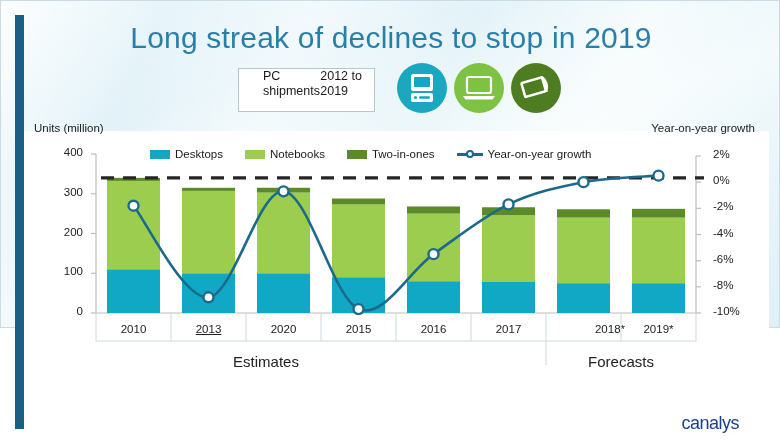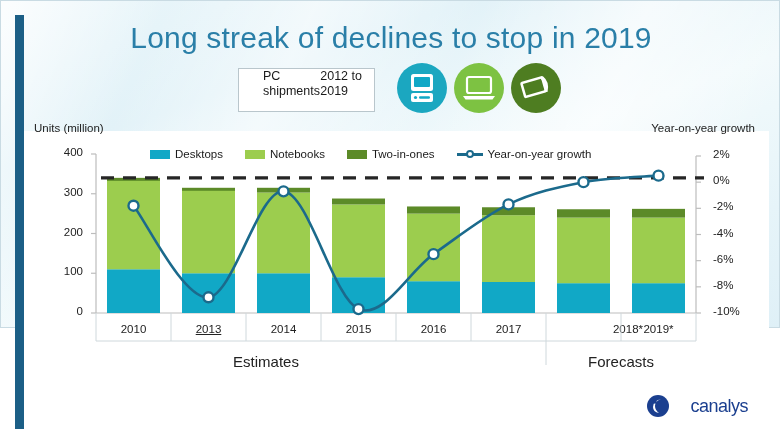--- a/index.html
+++ b/index.html
@@ -68,22 +68,22 @@
   .leg-line .mk{position:absolute;left:9px;top:1px;width:8px;height:8px;border-radius:50%;background:#fff;border:2px solid #1b6a8c;box-sizing:border-box;}
   .ytick{position:absolute;font-size:11.5px;color:#222;text-align:right;width:40px;}
   .rtick{position:absolute;font-size:11.5px;color:#222;text-align:left;width:42px;}
   .xtick{position:absolute;font-size:11.5px;color:#222;text-align:center;top:322px;width:74px;}
   .grp{position:absolute;font-size:15px;color:#222;text-align:center;top:352px;}
   
   .source{
     position:absolute;left:33px;top:399px;font-size:10.5px;color:#1a1a1a;
   }
   .logo{
-    position:absolute;right:31px;top:392px;height:26px;
-    display:flex;align-items:center;gap:20px;
+    position:absolute;right:40px;top:392px;height:26px;
+    display:flex;align-items:center;gap:20px;flex-direction:column;
   }
   .logo-text{font-size:18px;color:#1b3f8f;letter-spacing:-.5px;}
 </style>
 </head>
 <body>
 
 <div class="frame">
 
   <div class="left-bar"></div>
   <div class="white-strip"></div>
@@ -160,25 +160,25 @@
       <div class="rtick" style="left: 712px; top: 173.167px;">0%</div>
       <div class="rtick" style="left: 712px; top: 199.333px;">-2%</div>
       <div class="rtick" style="left: 712px; top: 225.5px;">-4%</div>
       <div class="rtick" style="left: 712px; top: 251.667px;">-6%</div>
       <div class="rtick" style="left: 712px; top: 277.833px;">-8%</div>
       <div class="rtick" style="left: 712px; top: 304px;">-10%</div>
     </div>
   <div id="xtick-layer">
       <div class="xtick" style="left: 95.5px;">2010</div>
       <div class="xtick" style="left: 170.5px; text-decoration: underline;">2013</div>
-      <div class="xtick" style="left: 245.5px;">2014</div>
+      <div class="xtick" style="left: 245.5px;">2020</div>
       <div class="xtick" style="left: 320.5px;">2015</div>
       <div class="xtick" style="left: 395.5px;">2016</div>
       <div class="xtick" style="left: 470.5px;">2017</div>
-      <div class="xtick" style="left: 566px; padding-left: 24px;">2018*</div>
+      <div class="xtick" style="left: 548px; padding-left: 24px;">2018*</div>
       <div class="xtick" style="left: 620.5px;">2019*</div>
     </div>
 
   <div class="grp" style="left:95px;width:340px;">Estimates</div>
   <div class="grp" style="left:545px;width:150px;">Forecasts</div>
 
   <svg class="plot" id="plot-svg" viewBox="0 0 780 442">
       <line x1="95" y1="153" x2="95" y2="312" stroke="#bdbdbd" stroke-width="1.2"></line>
       <line x1="695" y1="155" x2="695" y2="312" stroke="#bdbdbd" stroke-width="1.2"></line>
       <line x1="95" y1="312" x2="695" y2="312" stroke="#bdbdbd" stroke-width="1.2"></line>

